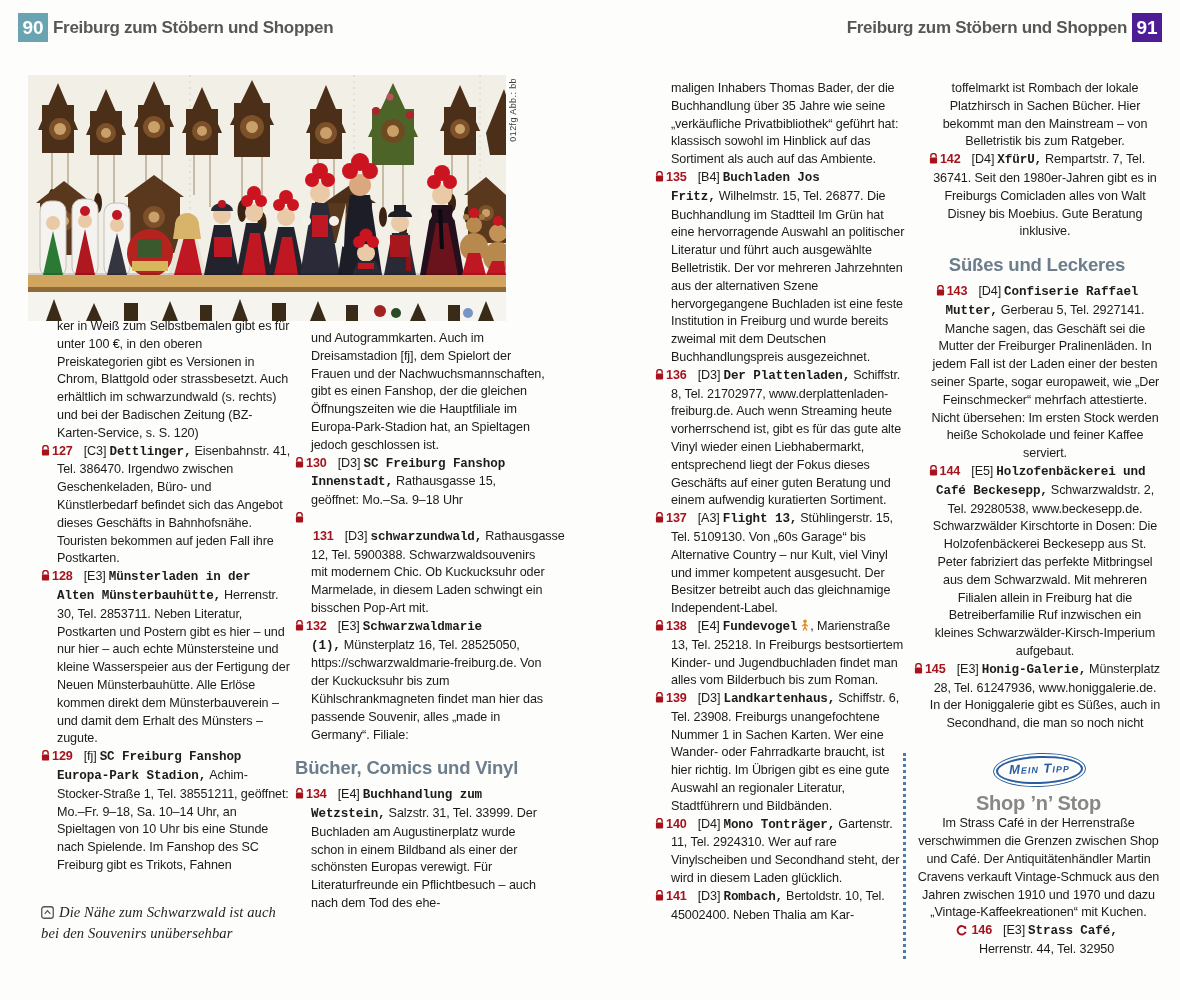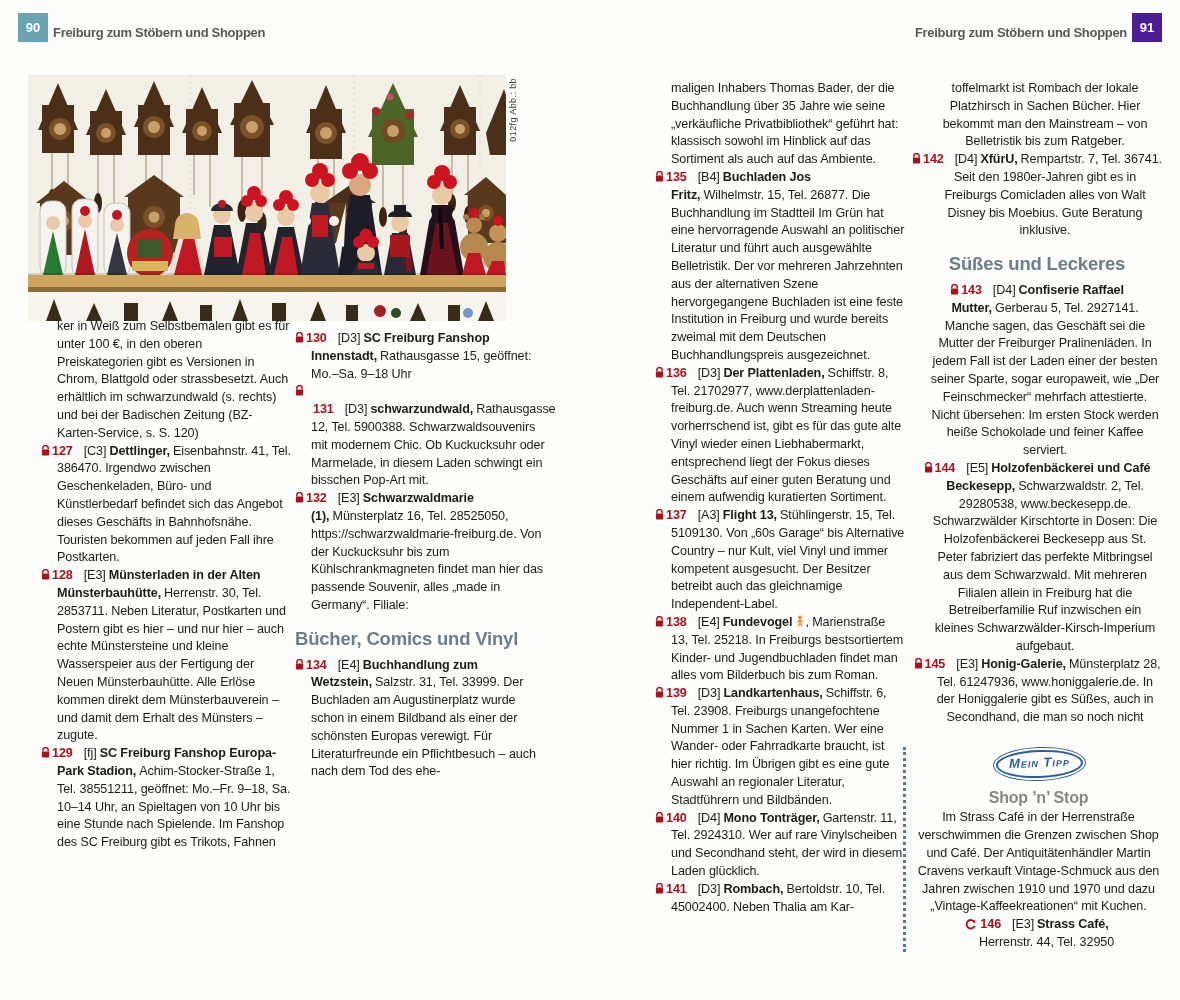--- a/index.html
+++ b/index.html
@@ -1,58 +1,58 @@
 <!DOCTYPE html>
 <html lang="de"><head>
 <meta charset="utf-8">
 <style>
   html,body{margin:0;padding:0;}
   body{width:1180px;height:1000px;position:relative;background:#fdfdfc;font-family:"Liberation Sans",sans-serif;overflow:hidden;}
 
   
   .pg-num{position:absolute;top:13px;width:30px;height:29px;display:flex;align-items:center;justify-content:center;
-          color:#fff;font-weight:bold;font-size:13px;}
+          color:#fff;font-weight:bold;font-size:19px;}
   .pg-num.left{left:18px;}
   .pg-num.right{left:1132px;}
-  .pg-title{position:absolute;top:18px;font-size:13px;font-weight:bold;color:#575757;letter-spacing:-0.3px;margin-top:7px;}
+  .pg-title{position:absolute;top:18px;font-size:17px;font-weight:bold;color:#575757;letter-spacing:-0.3px;}
   .pg-title.left{left:53px;}
   .pg-title.right{right:53px;}
 
   
   .photo{position:absolute;left:28px;top:75px;width:478px;height:246px;}
   .photo svg{display:block;width:100%;height:100%;}
   .credit{position:absolute;left:508px;top:78px;writing-mode:vertical-rl;transform:rotate(180deg);
           font-size:9px;color:#3c3c3c;letter-spacing:0.4px;}
 
   
   .col{position:absolute;width:250px;font-size:12.6px;line-height:17.8px;color:#1b1b1b;letter-spacing:-0.1px;}
   .c1{left:41px;top:318px;}
   .c2{left:295px;top:330px;}
   .c3{left:655px;top:80px;}
   .c4{left:912px;top:80px;text-align:center;}
   .col p{margin:0;}
   .body-para{padding-left:16px;}
   .entry{padding-left:16px;text-indent:-16px;}
   .entry .num{color:#a6131c;font-weight:bold;margin:0 3px 0 2px;}
   .entry .ref{margin-right:3px;margin-left:8px;}
-  .entry .name{font-weight:bold;margin-right:3px;}
+  .entry .name{font-weight:bold;margin-right:3px;font-family:Liberation Mono, monospace;}
   .lk{vertical-align:-1px;}
   .sec-heading{font-size:18.5px;font-weight:bold;color:#6d7d8b;letter-spacing:-0.2px;margin:15px 0 9px 0 !important;}
 
   
   .photo-note{margin-top:27px !important;font-family:"Liberation Serif",serif;font-style:italic;
               font-size:14.6px;line-height:21px;color:#1e1e1e;letter-spacing:0.1px;}
   .photo-note svg{vertical-align:-2px;margin-right:5px;}
 
   
   .tip{border-left:3px dotted #4a7ab0;padding-left:9px;margin-left:-9px;margin-top:20px;}
   .tip-badge{display:inline-block;border:2px solid #2a5d9f;border-radius:50%;padding:2px 11px 3px;
              box-shadow:0 0 0 2px #fff,0 0 0 3px #2a5d9f;margin:3px 0 9px 2px;transform:rotate(-2deg);}
   .tip-badge-text{font-style:italic;font-weight:bold;font-variant:small-caps;font-size:13px;color:#2a5d9f;letter-spacing:1px;}
-  .tip-heading{font-size:16px;font-weight:bold;color:#878787;margin:2px 0 3px 0;letter-spacing:-0.2px;}
+  .tip-heading{font-size:20px;font-weight:bold;color:#878787;margin:2px 0 3px 0;letter-spacing:-0.2px;}
   .e146{padding-left:0;text-indent:0;}
   .e146 .rest{display:block;padding-left:16px;}
 </style>
 </head>
 <body>
 
 <div class="pg-num left" style="background:#6aa3b1">90</div>
 <div class="pg-title left">Freiburg zum Stöbern und Shoppen</div>
 <div class="pg-title right">Freiburg zum Stöbern und Shoppen</div>
 <div class="pg-num right" style="background:#4c1d95">91</div>
@@ -325,23 +325,30 @@
       </svg><span class="num">128</span><span class="ref">[E3]</span><span class="name">Münsterladen in der Alten Münsterbauhütte,</span><span class="rest">Herrenstr. 30, Tel. 2853711. Neben Literatur, Postkarten und Postern gibt es hier – und nur hier – auch echte Münstersteine und kleine Wasserspeier aus der Fertigung der Neuen Münsterbauhütte. Alle Erlöse kommen direkt dem Münsterbauverein – und damit dem Erhalt des Münsters – zugute.</span>
   </p>
 
   <p class="entry">
     <svg class="lk" viewBox="0 0 10 12" width="9" height="11">
         <path d="M2 5 V3.5 A3 3 0 0 1 8 3.5 V5" fill="none" stroke="#a6131c" stroke-width="1.6"></path>
         <rect x="1" y="5" width="8" height="6.5" rx="1" fill="#a6131c"></rect>
       </svg><span class="num">129</span><span class="ref">[fj]</span><span class="name">SC Freiburg Fanshop Europa-Park Stadion,</span><span class="rest">Achim-Stocker-Straße 1, Tel. 38551211, geöffnet: Mo.–Fr. 9–18, Sa. 10–14 Uhr, an Spieltagen von 10 Uhr bis eine Stunde nach Spielende. Im Fanshop des SC Freiburg gibt es Trikots, Fahnen</span>
   </p>
 
+  <p class="photo-note">
+    <svg viewBox="0 0 14 14" width="13" height="13">
+        <rect x="0.8" y="0.8" width="12.4" height="12.4" rx="2.5" fill="none" stroke="#555" stroke-width="1.4"></rect>
+        <path d="M4 8.5 L7 5 L10 8.5" fill="none" stroke="#555" stroke-width="1.4"></path>
+      </svg><em>Die Nähe zum Schwarzwald ist auch bei den Souvenirs unübersehbar</em>
+  </p>
 </section>
 
 <section class="col c2">
+  <p class="body-para">und Autogrammkarten. Auch im Dreisamstadion [fj], dem Spielort der Frauen und der Nachwuchsmannschaften, gibt es einen Fanshop, der die gleichen Öffnungszeiten wie die Hauptfiliale im Europa-Park-Stadion hat, an Spieltagen jedoch geschlossen ist.</p>
 
   <p class="entry">
     <svg class="lk" viewBox="0 0 10 12" width="9" height="11">
         <path d="M2 5 V3.5 A3 3 0 0 1 8 3.5 V5" fill="none" stroke="#a6131c" stroke-width="1.6"></path>
         <rect x="1" y="5" width="8" height="6.5" rx="1" fill="#a6131c"></rect>
       </svg><span class="num">130</span><span class="ref">[D3]</span><span class="name">SC Freiburg Fanshop Innenstadt,</span><span class="rest">Rathausgasse 15, geöffnet: Mo.–Sa. 9–18 Uhr</span>
   </p>
 
   <p class="entry">
     <svg class="lk" viewBox="0 0 10 12" width="9" height="11">

